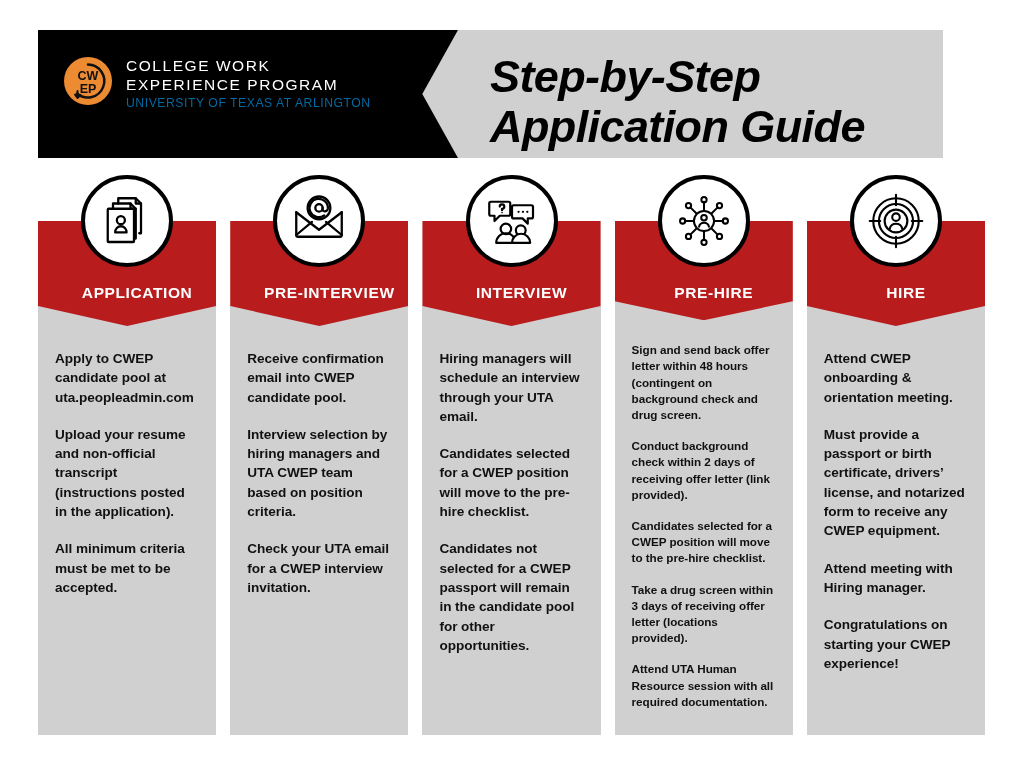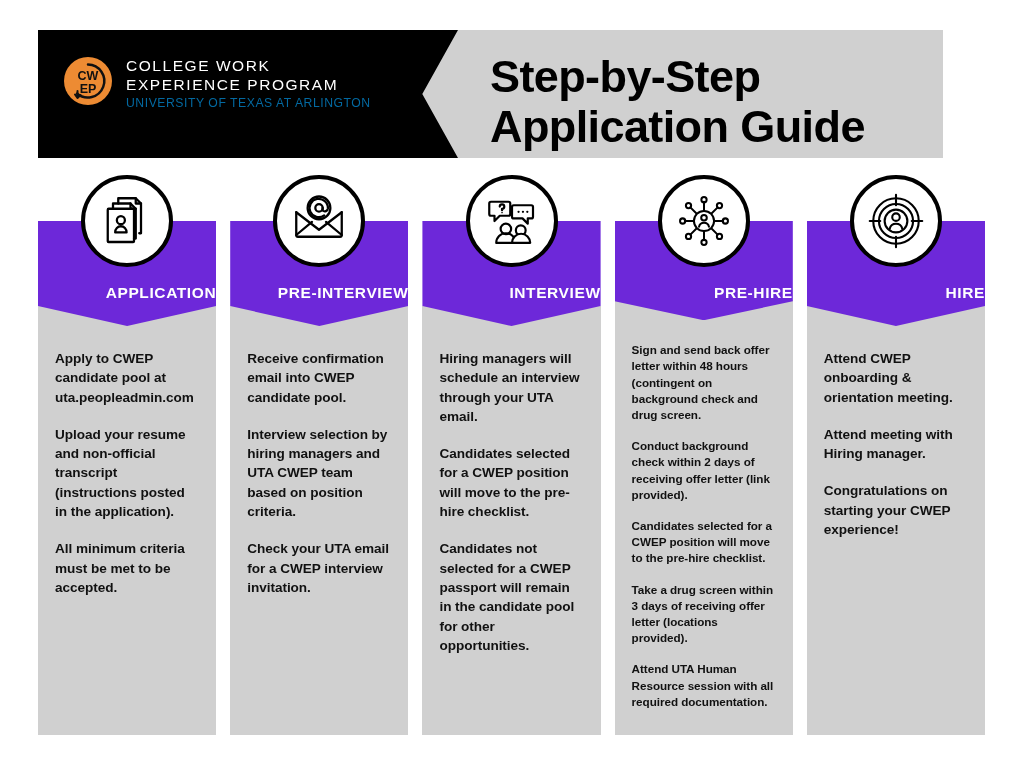--- a/index.html
+++ b/index.html
@@ -53,21 +53,21 @@
   }
   .header-title {
     position: absolute;
     left: 452px; top: 22px;
     color: #000000;
     font-size: 45px;
     font-weight: bold;
     line-height: 50px;
     letter-spacing: -0.6px;
   }
-  .header-title span { display: block; }
+  .header-title span { display: block; font-style: italic; }
 
   
   .columns {
     position: absolute;
     left: 38px; top: 175px;
     width: 947px; height: 560px;
     display: flex;
     gap: 14px;
   }
   .col {
@@ -89,25 +89,25 @@
     display: flex;
     align-items: center;
     justify-content: center;
     z-index: 3;
   }
   .col-icon svg { width: 56px; height: 56px; display: block; }
   .col-head {
     position: relative;
     margin-top: 46px;
     height: 105px;
-    background: #6d28d9;
+    background: #b91c1c;
     clip-path: polygon(0 0, 100% 0, 100% 81%, 50% 100%, 0 81%);
     display: flex;
     align-items: flex-start;
-    justify-content: flex-end;
+    justify-content: center;
     padding-top: 63px;
     z-index: 1;
     padding-left: 20px;
   }
   .col-head-label {
     color: #ffffff;
     font-size: 15.5px;
     font-weight: bold;
     letter-spacing: 0.6px;
     text-align: center;
@@ -279,19 +279,20 @@
           <circle cx="32" cy="32" r="13" fill="#fff"></circle>
           <circle cx="32" cy="27.6" r="4.3"></circle>
           <path d="M24.8 40.8 a7.4 7.4 0 0 1 14.4 0"></path>
         </svg>
       </div>
       <div class="col-head">
         <div class="col-head-label">HIRE</div>
       </div>
       <div class="col-body">
         <p>Attend CWEP onboarding &amp; orientation meeting.</p>
+        <p>Must provide a passport or birth certificate, drivers’ license, and notarized form to receive any CWEP equipment.</p>
         <p>Attend meeting with Hiring manager.</p>
         <p>Congratulations on starting your CWEP experience!</p>
       </div>
     </div>
 
   </div>
 </div>
 
 </body></html>

